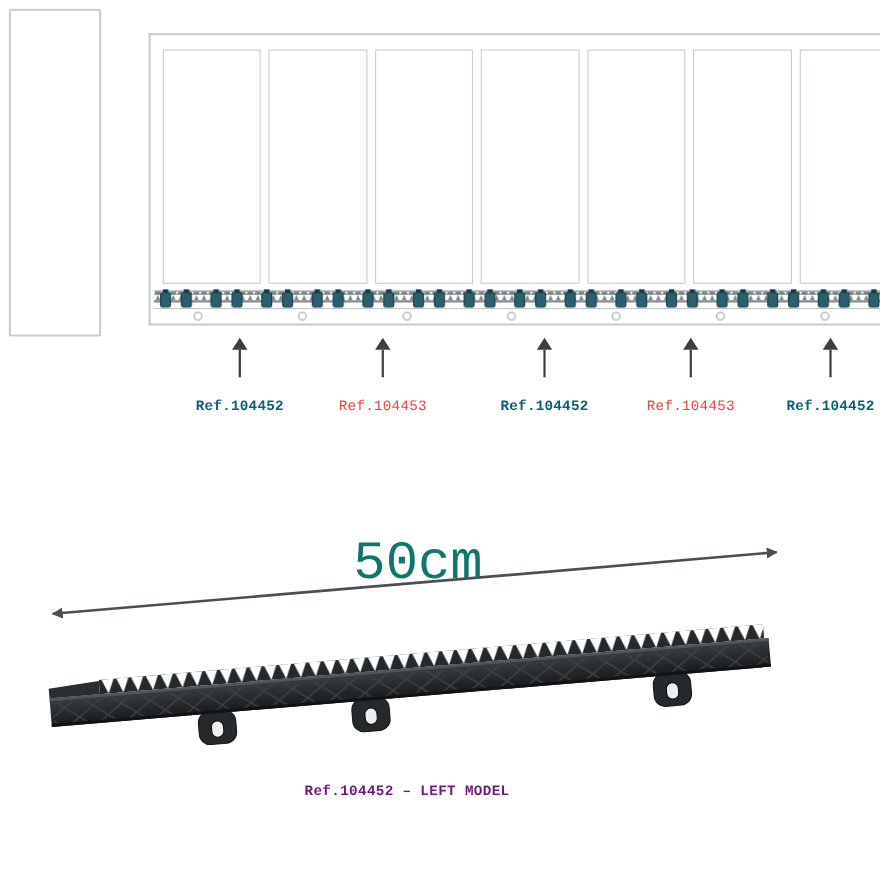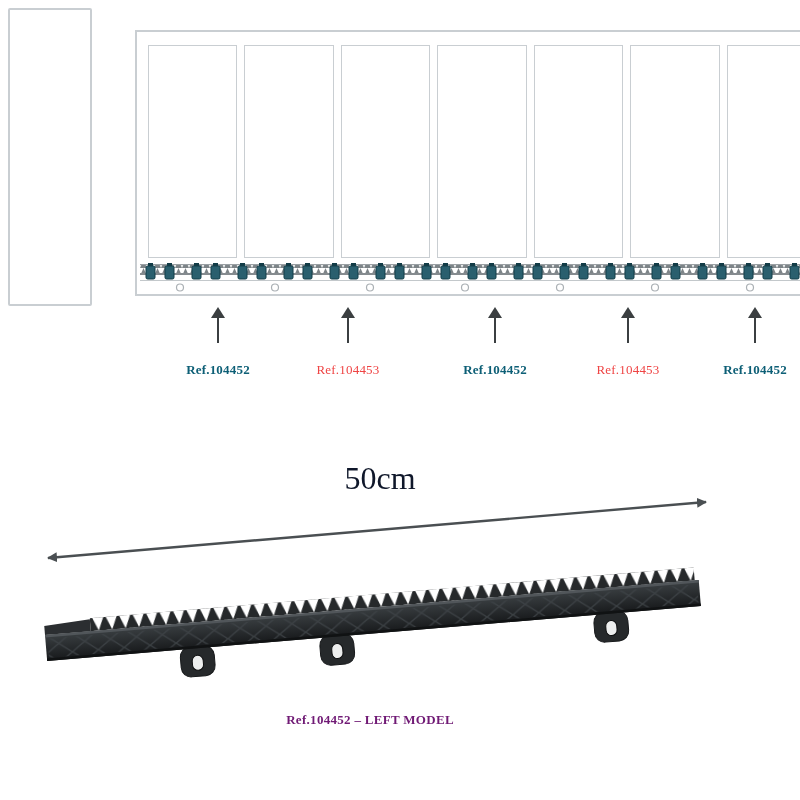--- a/index.html
+++ b/index.html
@@ -1,18 +1,18 @@
 <!DOCTYPE html>
 <html><head>
 <meta charset="utf-8">
 <style>
   html,body{margin:0;padding:0;background:#ffffff;}
   .page{
     position:relative;width:800px;height:800px;background:#ffffff;overflow:hidden;
-    font-family:Liberation Serif, serif;
+    font-family:Liberation Mono, monospace;
   }
   
   .pillar{
     position:absolute;left:8px;top:8px;width:80px;height:294px;
     border:2px solid #c9ced2;border-radius:2px;background:#ffffff;
   }
   .frame{
     position:absolute;left:135px;top:30px;width:690px;height:262px;
     border:2px solid #c9ced2;background:#ffffff;
   }
@@ -32,22 +32,22 @@
   .arrow .stem{width:2.5px;height:25px;background:#3b3f41;}
   .ref-label{
     position:absolute;top:362px;transform:translateX(-50%);white-space:nowrap;
     font-size:13px;letter-spacing:.2px;
   }
   .ref-label.primary{color:#0d5f76;font-weight:bold;}
   .ref-label.secondary{color:#ef4444;font-weight:normal;}
   
   .dim-svg{position:absolute;left:0;top:460px;}
   .dim-label{
-    position:absolute;left:380px;top:460px;transform:translateX(-50%);
-    font-size:32px;color:#0f172a;
+    position:absolute;left:380px;top:484px;transform:translateX(-50%);
+    font-size:49px;color:#0f766e;
   }
   .rack-svg{position:absolute;left:20px;top:540px;}
   .caption{
     position:absolute;left:370px;top:712px;transform:translateX(-50%);
     font-size:13px;font-weight:bold;color:#701a75;letter-spacing:.3px;white-space:nowrap;
   }
 </style>
 </head>
 <body>
 

